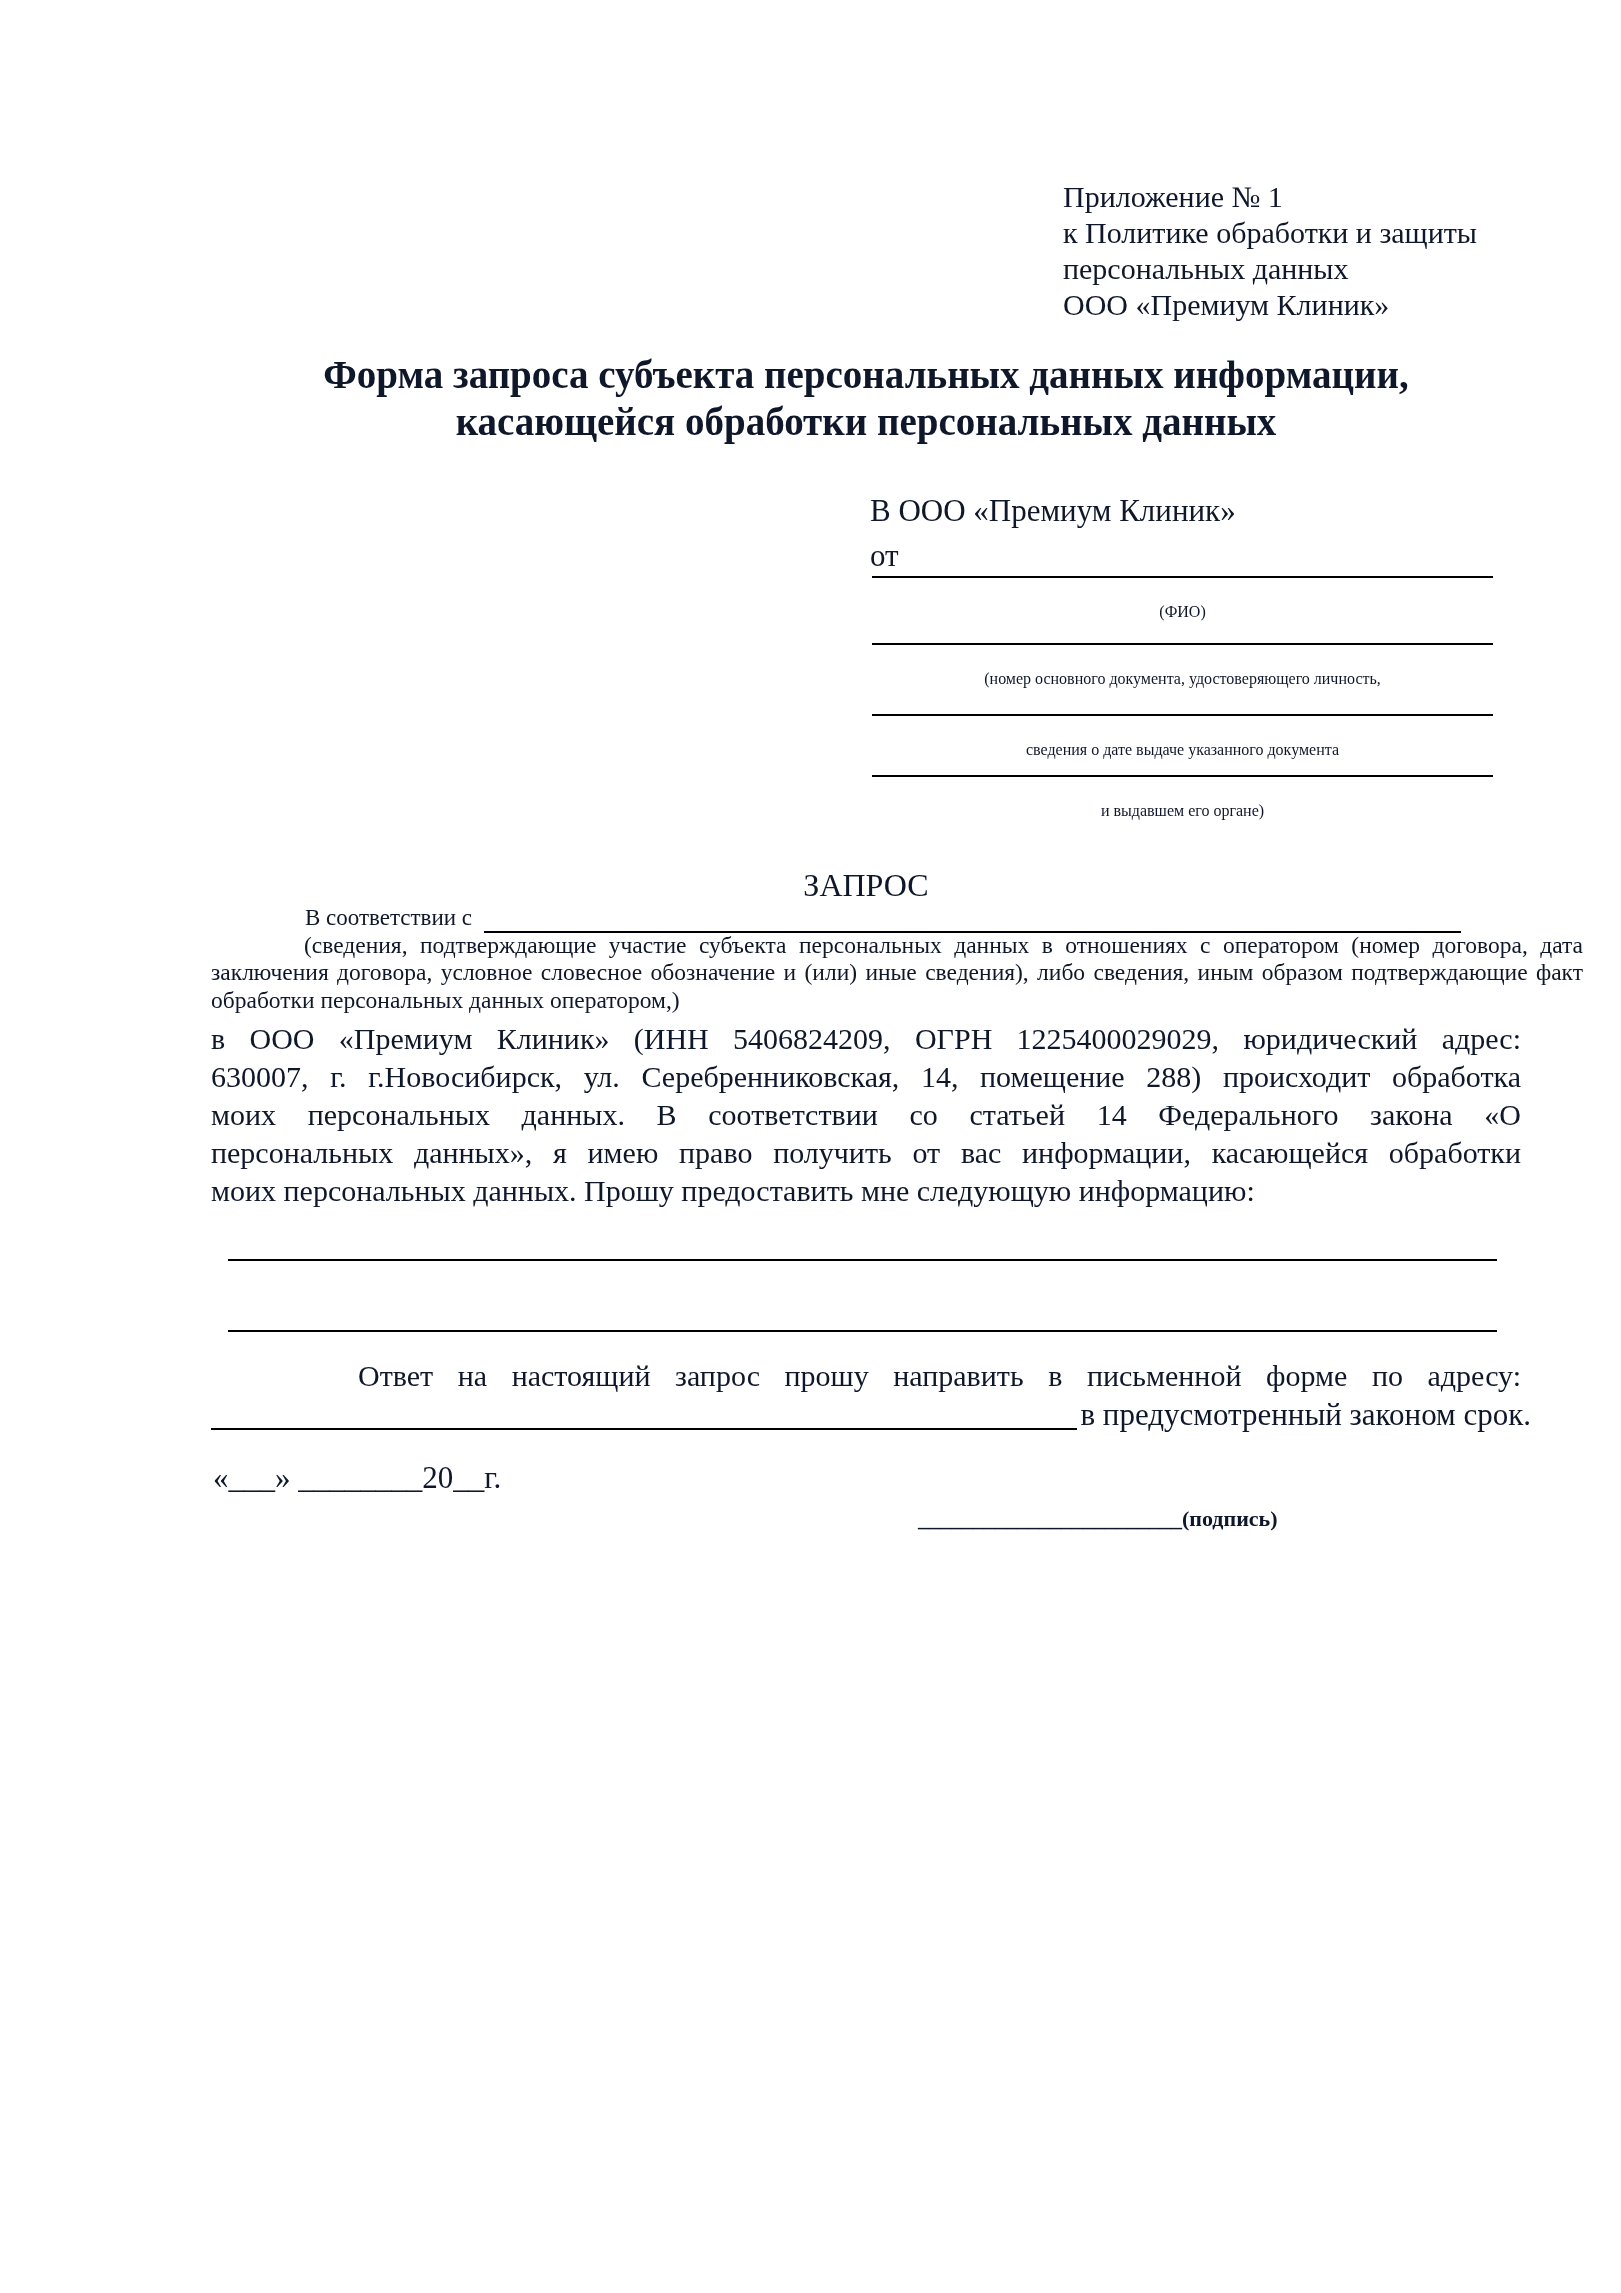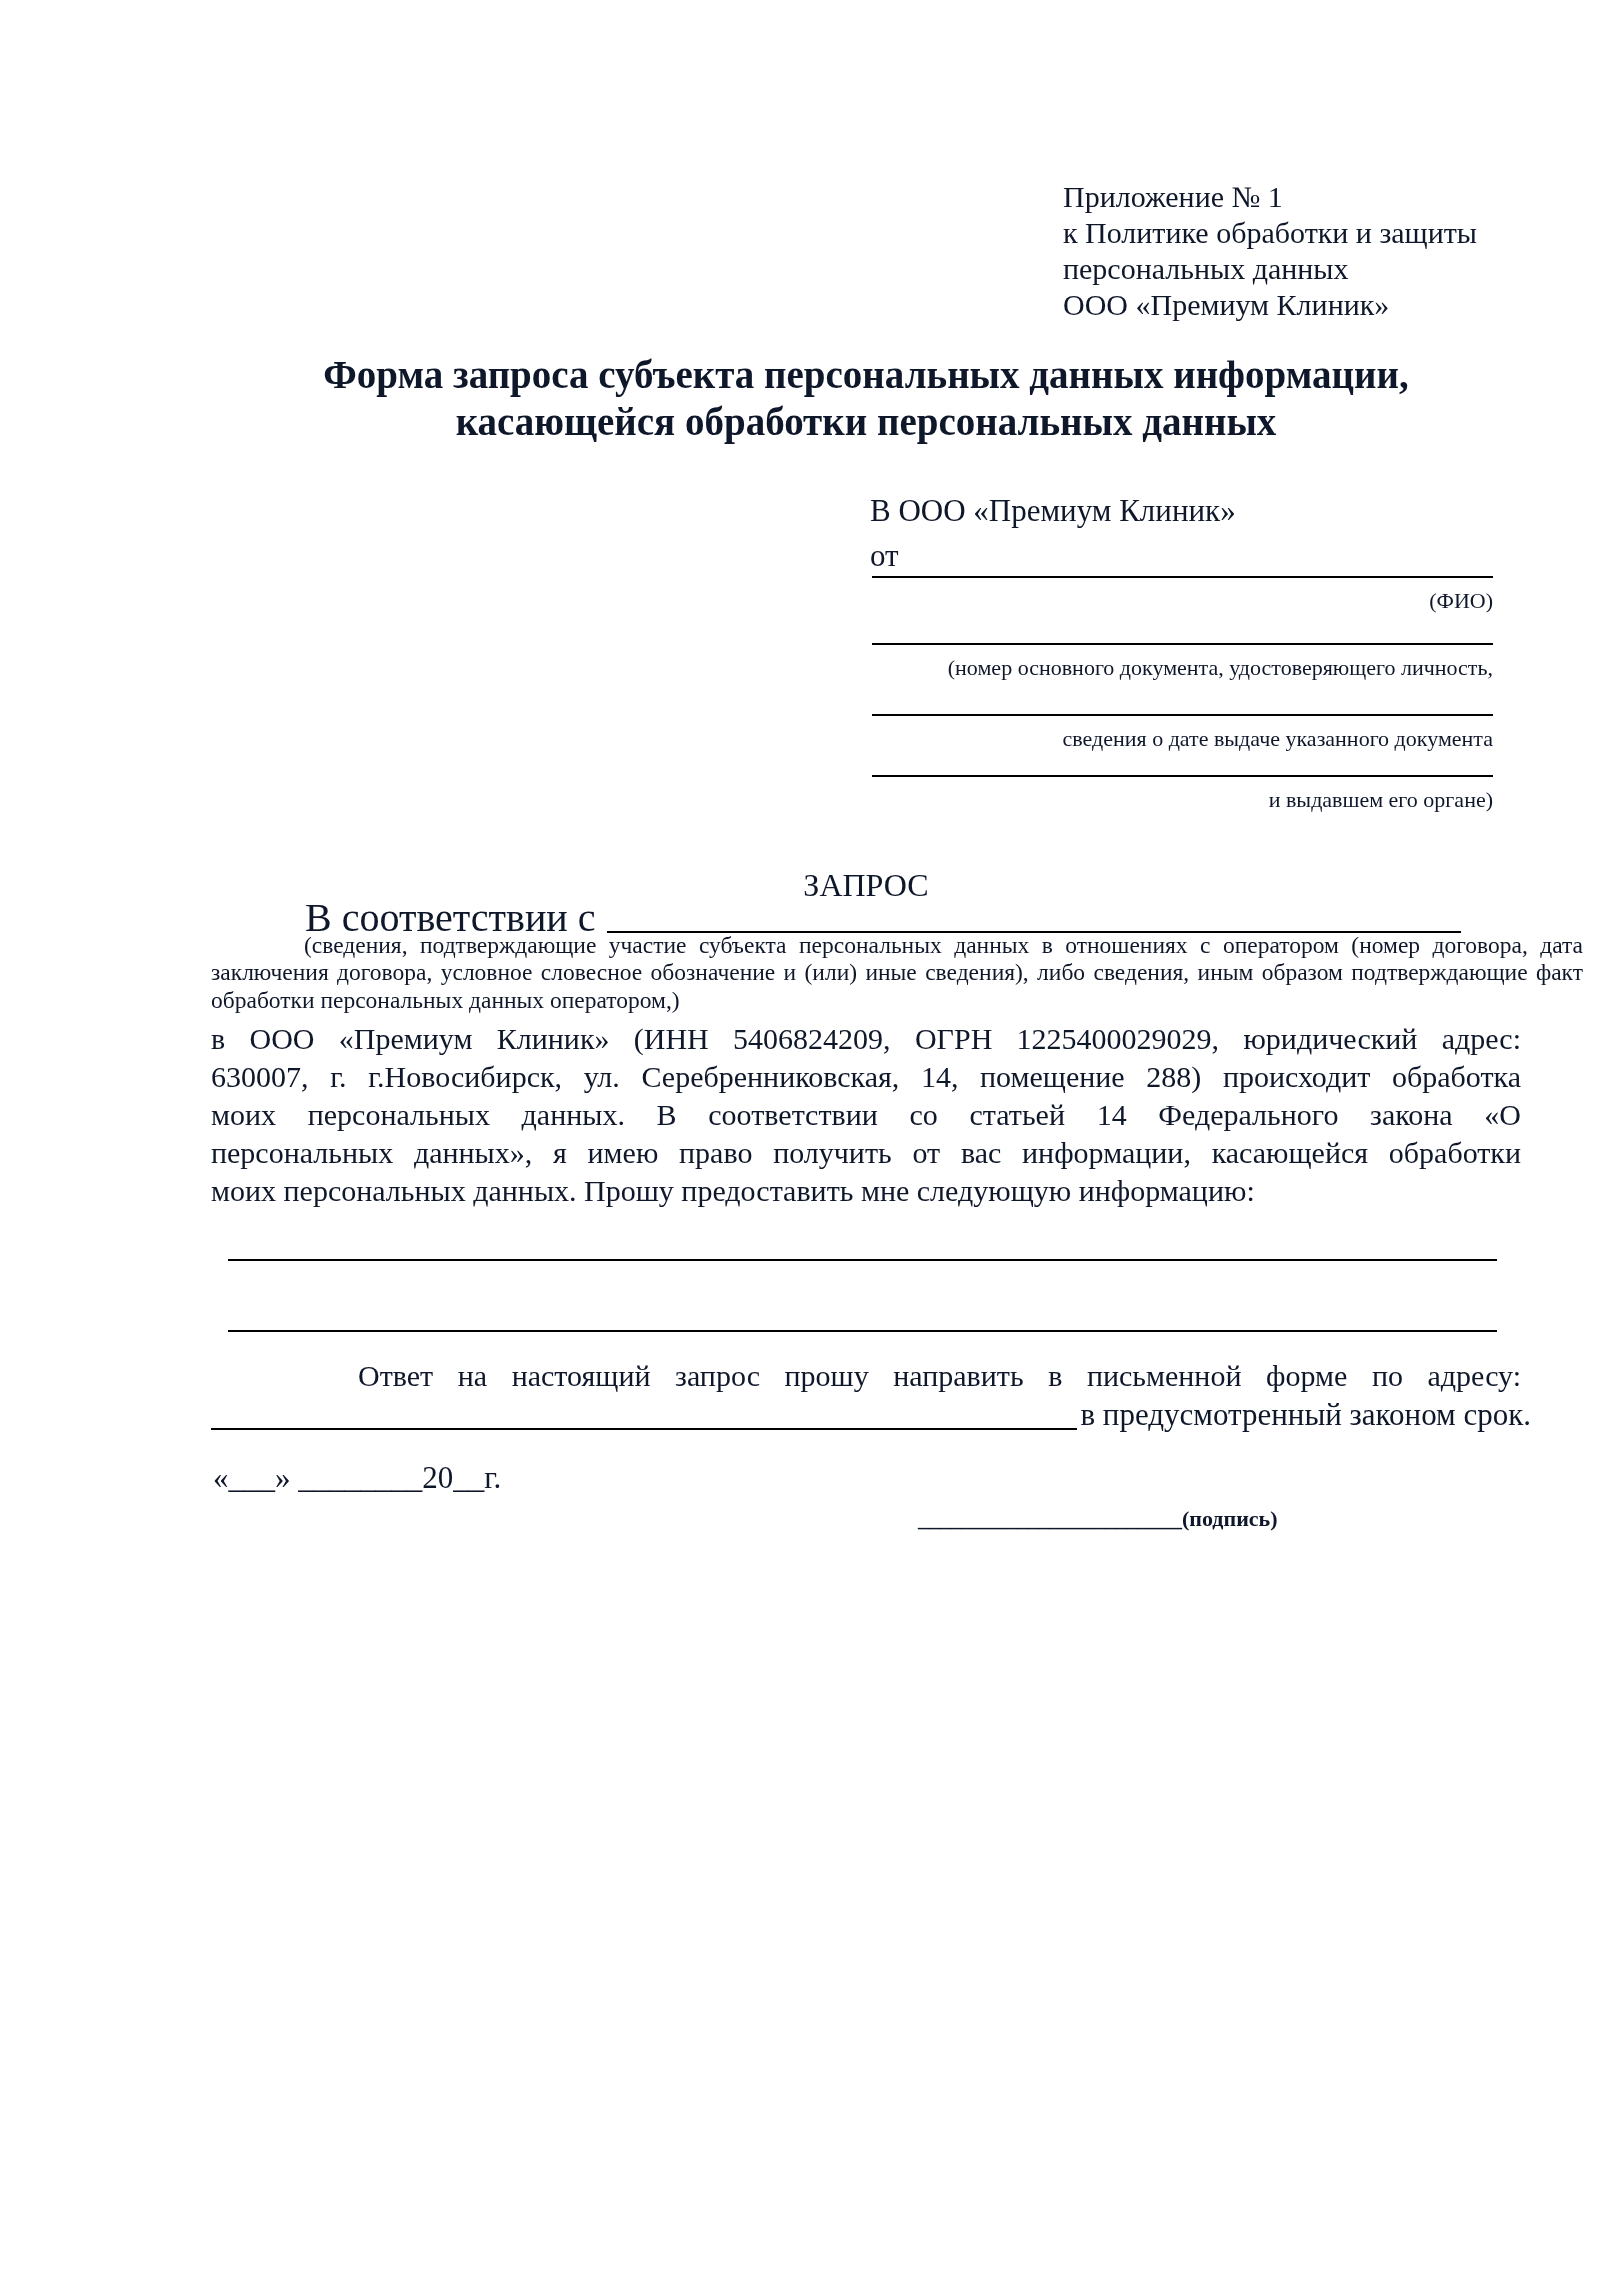--- a/index.html
+++ b/index.html
@@ -20,28 +20,28 @@
   
   .doc-title{left:211px;top:351px;width:1310px;text-align:center;
              font-weight:bold;font-size:39px;line-height:47px;}
 
   
   .addressee{left:870px;top:488px;font-size:31px;line-height:45px;}
 
   
   .fio-group{position:absolute;left:872px;width:621px;}
   .fio-line{border-top:2.9px solid #000;height:0;}
-  .fio-label{text-align:right;font-size:22px;line-height:27.4px;padding-top:9px;}
+  .fio-label{text-align:center;font-size:16px;line-height:27.4px;padding-top:20px;}
 
   .zapros-heading{left:211px;top:866px;width:1310px;text-align:center;
                   font-size:32px;line-height:39px;}
 
   
   .sootv-row{left:211px;top:896px;width:1250px;display:flex;
-             font-size:40px;line-height:43px;}
+             font-size:23px;line-height:43px;}
   .sootv-row .indent{width:94px;flex:0 0 auto;}
   .sootv-row .txt{white-space:nowrap;flex:0 0 auto;}
   .fill{flex:1 1 auto;border-bottom:2.9px solid #000;margin-bottom:5.9px;}
 
   
   .caption-par{left:211px;top:932px;width:1372px;font-size:23.5px;line-height:27.4px;}
   .jline{text-align:justify;text-align-last:justify;font-family:Liberation Serif, serif;}
   .jline-first{text-indent:93px;}
   .lline{text-align:left;}
 

